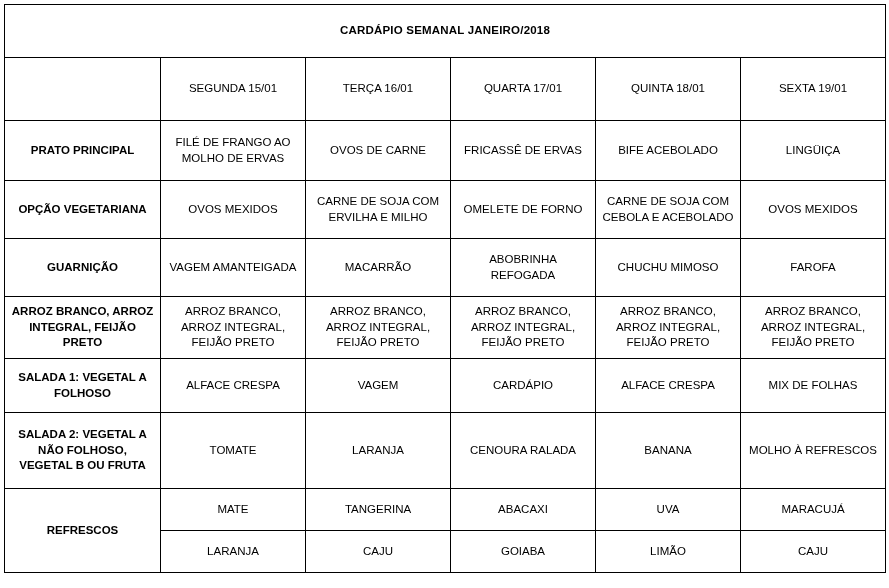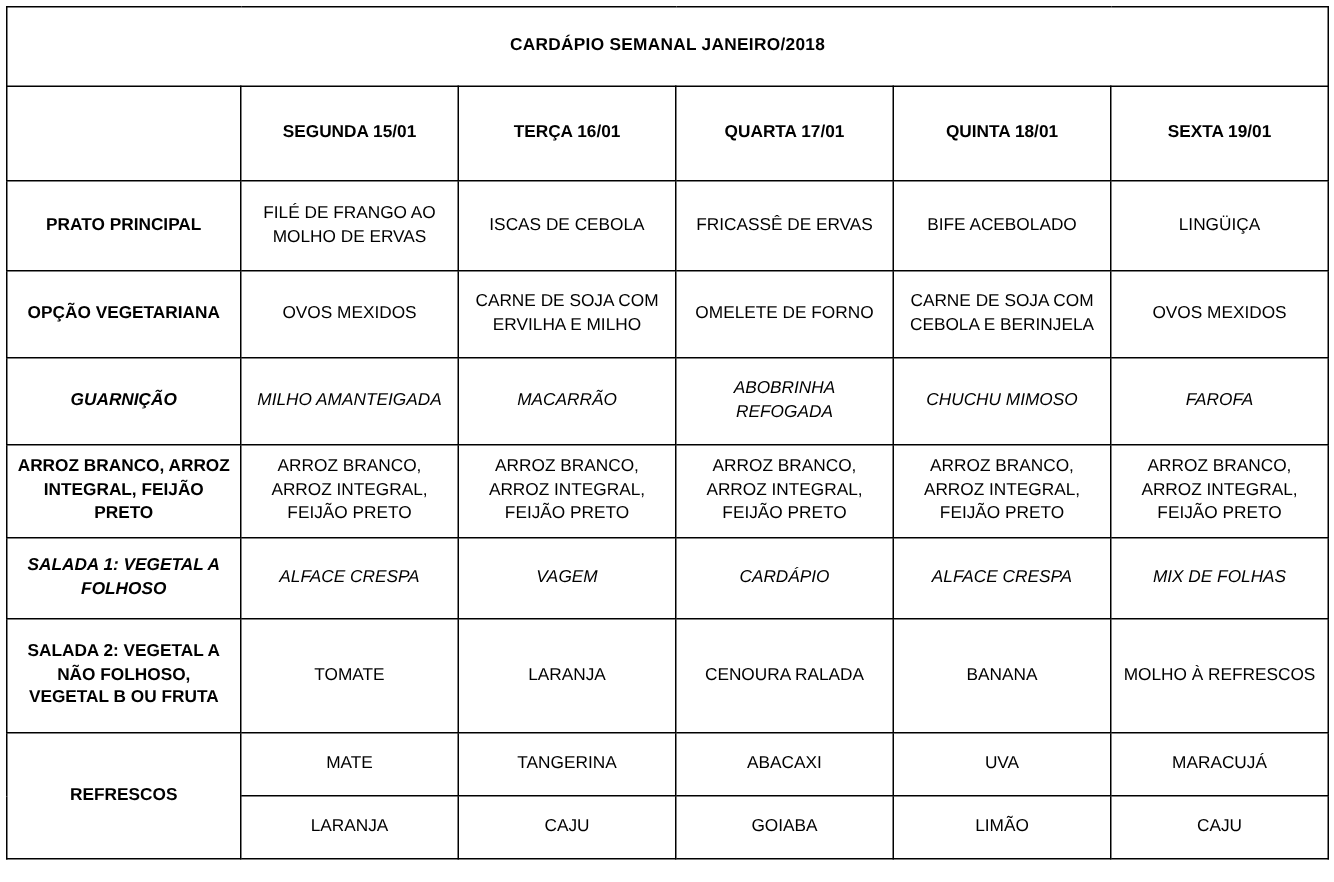--- a/index.html
+++ b/index.html
@@ -40,36 +40,36 @@
     font-weight: bold;
     font-size: 12.5px;
     letter-spacing: 0.2px;
     height: 44px;
     border: 1px solid #000000;
   }
   .corner-cell {
     border: 1px solid #000000;
   }
   .day-head {
-    font-weight: bold;
+    font-weight: normal;
     font-size: 12.5px;
     height: 54px;
   }
   .row-label {
     font-weight: bold;
     font-size: 12px;
   }
   .row-label.small {
     font-size: 11.5px;
   }
   .r-main { height: 60px; }
   .r-veg { height: 58px; }
-  .r-guarn { height: 58px; font-style: italic; }
+  .r-guarn { height: 58px; }
   .r-rice { height: 62px; }
-  .r-sal1 { height: 54px; font-style: italic; }
+  .r-sal1 { height: 54px; }
   .r-sal2 { height: 76px; }
   .r-ref { height: 42px; }
   col.label-col { width: 156px; }
   col.day-col { width: 145px; }
 </style>
 </head>
 <body>
 
 <div id="menu-wrap">
   <table class="menu">
@@ -90,38 +90,38 @@
         <td class="day-head">SEGUNDA  15/01</td>
         <td class="day-head">TERÇA 16/01</td>
         <td class="day-head">QUARTA 17/01</td>
         <td class="day-head">QUINTA 18/01</td>
         <td class="day-head">SEXTA 19/01</td>
       </tr>
 
       <tr class="r-main">
         <td class="row-label">PRATO PRINCIPAL</td>
         <td>FILÉ DE FRANGO AO MOLHO DE ERVAS</td>
-        <td>ISCAS DE CEBOLA</td>
+        <td>OVOS DE CARNE</td>
         <td>FRICASSÊ DE ERVAS</td>
         <td>BIFE ACEBOLADO</td>
         <td>LINGÜIÇA</td>
       </tr>
 
       <tr class="r-veg">
         <td class="row-label">OPÇÃO VEGETARIANA</td>
         <td>OVOS MEXIDOS</td>
         <td>CARNE DE SOJA COM ERVILHA E MILHO</td>
         <td>OMELETE DE FORNO</td>
-        <td>CARNE DE SOJA COM CEBOLA E BERINJELA</td>
+        <td>CARNE DE SOJA COM CEBOLA E ACEBOLADO</td>
         <td>OVOS MEXIDOS</td>
       </tr>
 
       <tr class="r-guarn">
         <td class="row-label">GUARNIÇÃO</td>
-        <td>MILHO AMANTEIGADA</td>
+        <td>VAGEM AMANTEIGADA</td>
         <td>MACARRÃO</td>
         <td>ABOBRINHA REFOGADA</td>
         <td>CHUCHU MIMOSO</td>
         <td>FAROFA</td>
       </tr>
 
       <tr class="r-rice">
         <td class="row-label small">ARROZ BRANCO, ARROZ INTEGRAL, FEIJÃO PRETO</td>
         <td>ARROZ BRANCO, ARROZ INTEGRAL, FEIJÃO PRETO</td>
         <td>ARROZ BRANCO, ARROZ INTEGRAL, FEIJÃO PRETO</td>

